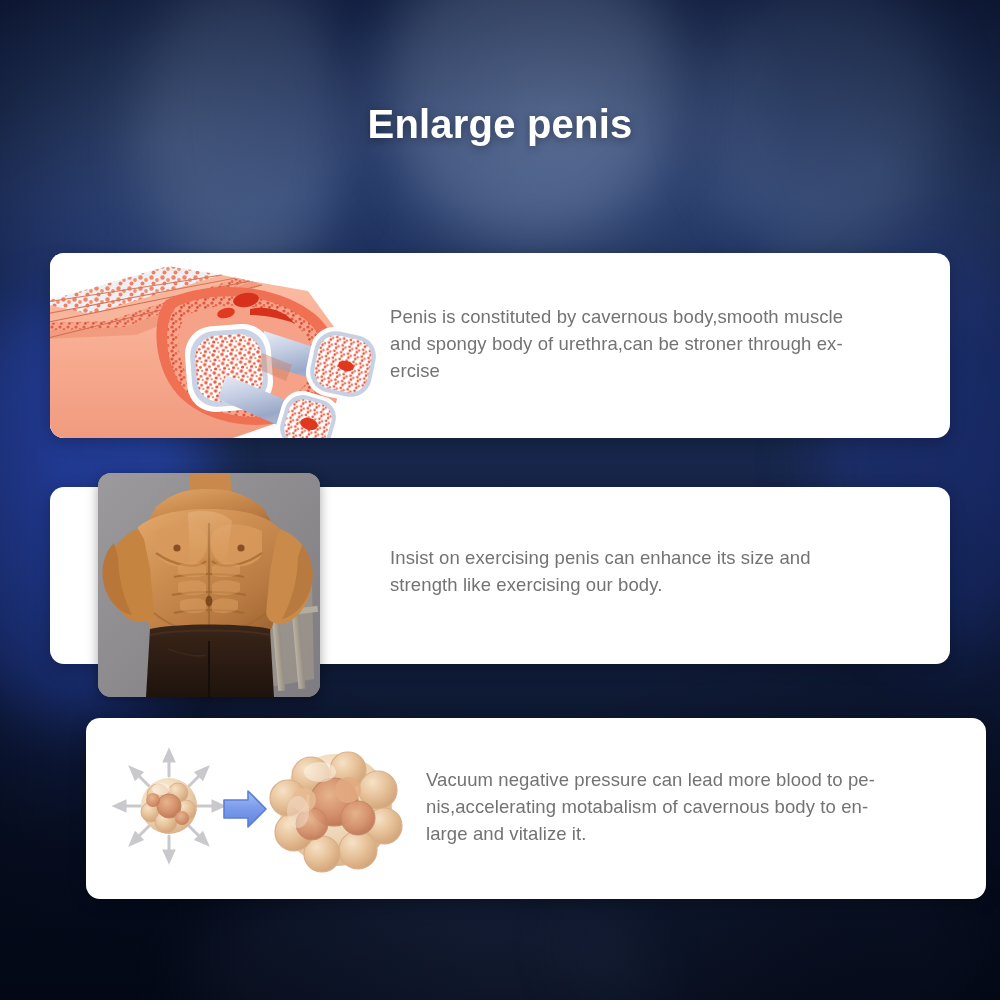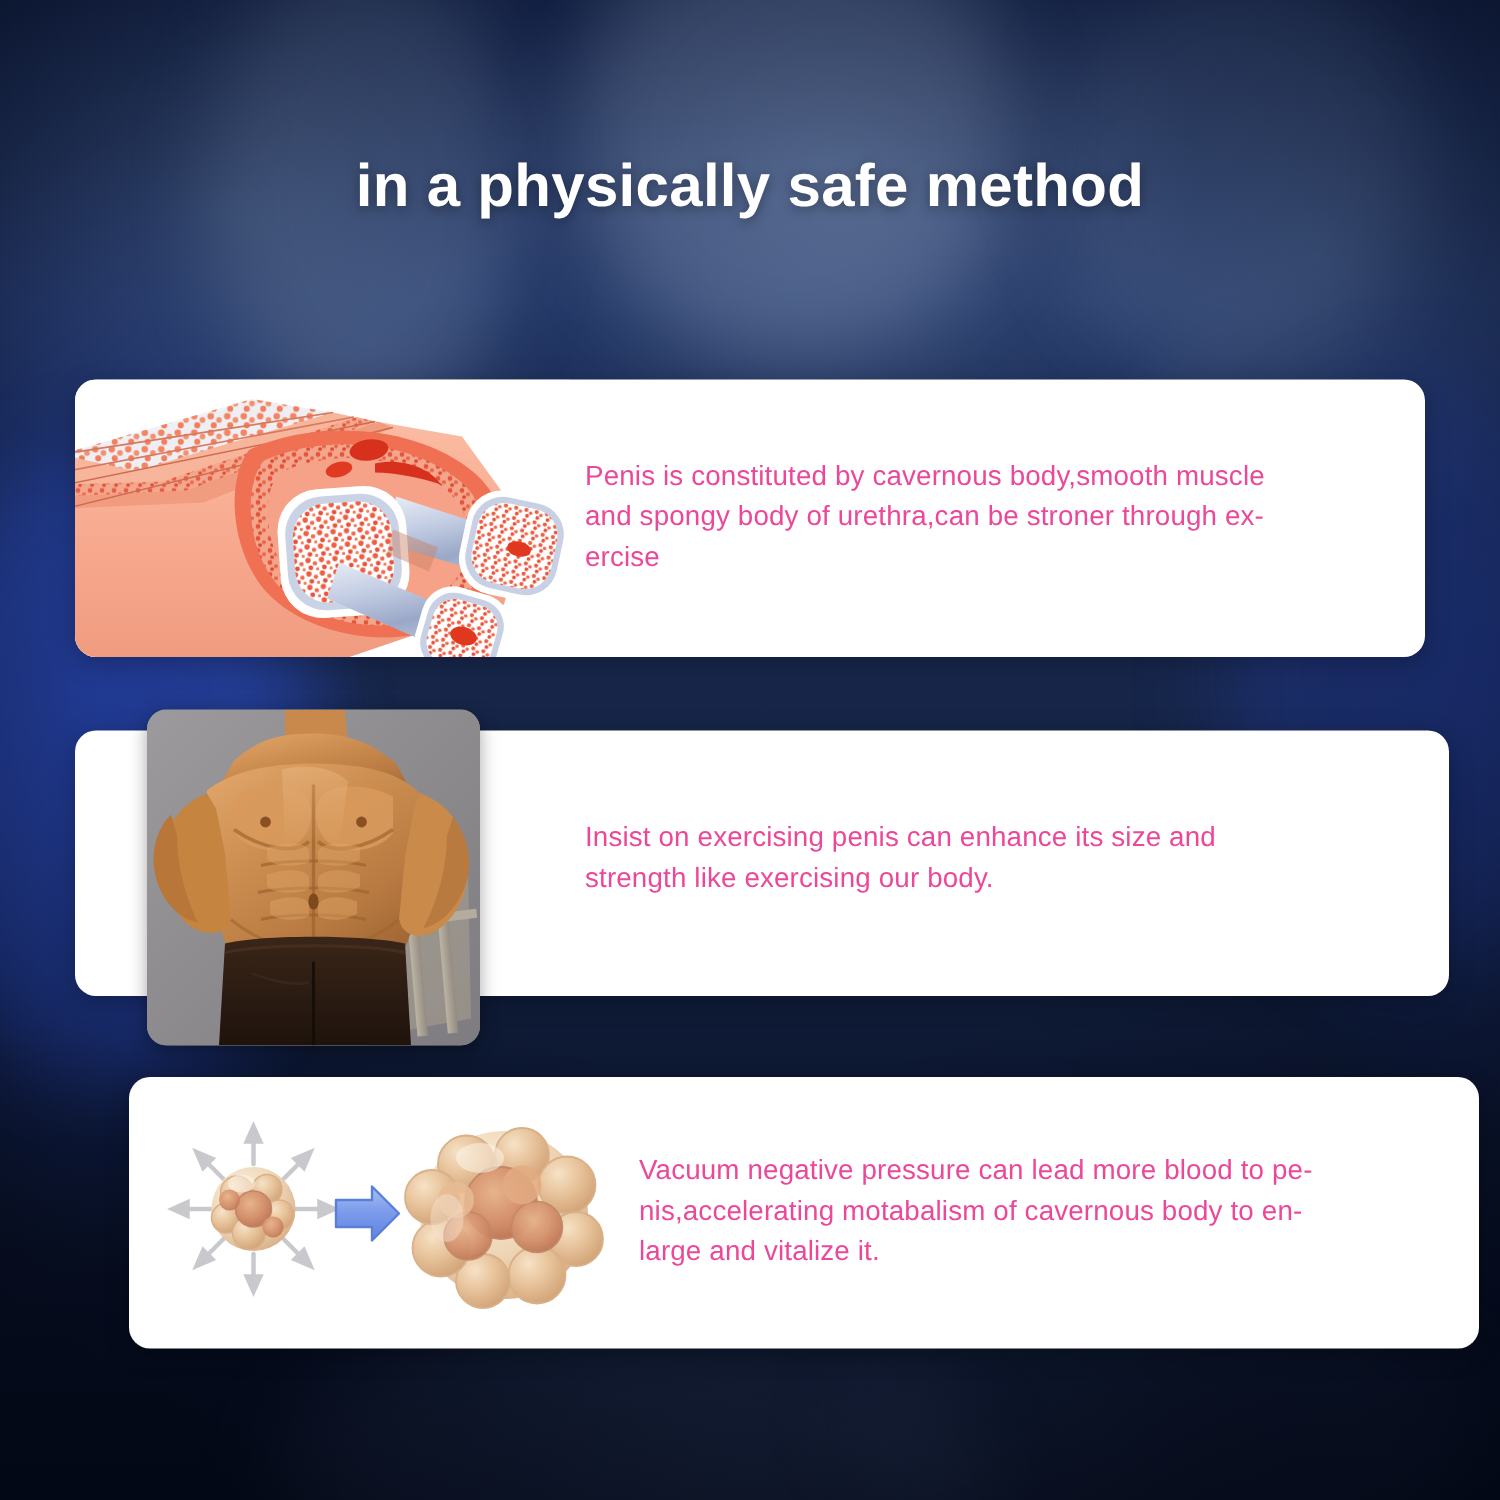--- a/index.html
+++ b/index.html
@@ -79,26 +79,26 @@
   .heading .ln { display: block; }
 
   
   .card {
     position: absolute;
     background: #ffffff;
     border-radius: 14px;
     box-shadow: 0 4px 16px rgba(0,0,0,0.25);
   }
   #card-1 { left: 50px; top: 253px; width: 900px; height: 185px; }
-  #card-2 { left: 50px; top: 487px; width: 900px; height: 177px; padding-left: 16px; }
+  #card-2 { left: 50px; top: 487px; width: 900px; height: 177px; }
   #card-3 { left: 50px; top: 718px; width: 900px; height: 181px; margin-left: 36px; }
 
   .card-text {
     position: absolute;
-    color: #ec4899;
+    color: #737373;
     font-size: 18.5px;
     line-height: 27px;
     letter-spacing: 0.1px;
     white-space: pre-line;
   }
   #card-1 .card-text { left: 340px; top: 50px; width: 522px; }
   #card-2 .card-text { left: 340px; top: 57px; width: 522px; }
   #card-3 .card-text { left: 340px; top: 48px; width: 522px; }
 
   
@@ -143,21 +143,21 @@
   <div class="bg-streak s1"></div>
   <div class="bg-streak s2"></div>
   <div class="bg-streak s3"></div>
   <div class="bg-streak s4"></div>
   <div class="bg-streak s5"></div>
   <div class="bg-streak s6"></div>
   <div class="bg-streak s7"></div>
   <div class="vignette"></div>
 
   <div class="heading">
-    <span class="ln">in a physically safe method</span>
+    <span class="ln">Enlarge penis</span>
   </div>
 
   <div class="card" id="card-1">
 
     <div class="fig-anatomy">
       <svg width="330" height="185" viewBox="0 0 330 185" xmlns="http://www.w3.org/2000/svg">
         <defs>
           <linearGradient id="shaftBlue" x1="0" y1="0" x2="0.35" y2="1">
             <stop offset="0%" stop-color="#e8ecf6"></stop>
             <stop offset="38%" stop-color="#c3cde3"></stop>

